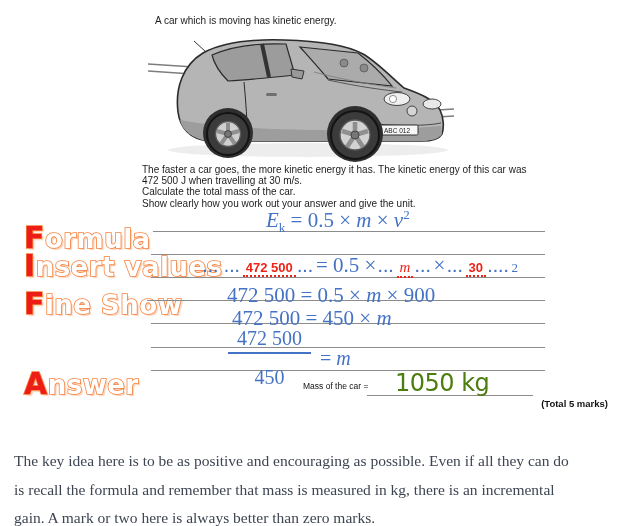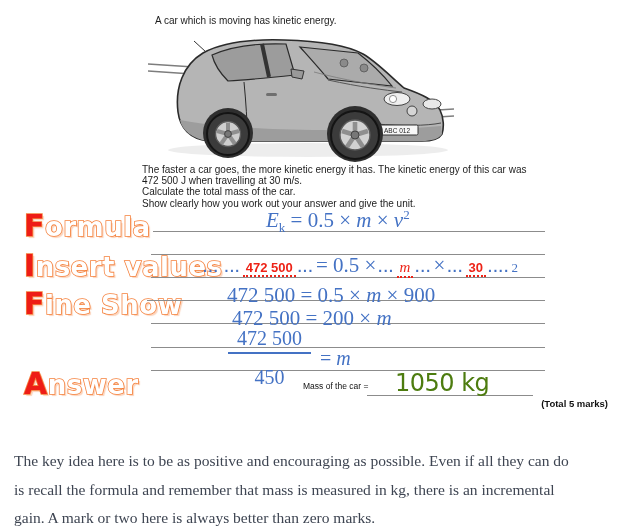--- a/index.html
+++ b/index.html
@@ -133,21 +133,21 @@
     </svg>
   </div>
 
   <div class="qbody">
     <div class="smalltext">The faster a car goes, the more kinetic energy it has. The kinetic energy of this car was</div>
     <div class="smalltext">472 500 J when travelling at 30 m/s.</div>
     <div class="smalltext">Calculate the total mass of the car.</div>
     <div class="smalltext">Show clearly how you work out your answer and give the unit.</div>
   </div>
 
-  <div class="wlabel" style="left:24px; top:208px;">
+  <div class="wlabel" style="left:24px; top:220px;">
     <span class="cap">F</span><span>ormula</span>
   </div>
   <div class="wlabel" style="left:24px; top:248px;">
     <span class="cap">I</span><span>nsert values</span>
   </div>
   <div class="wlabel" style="left:24px; top:286px;">
     <span class="cap">F</span><span>ine Show</span>
   </div>
   <div class="wlabel" style="left:24px; top:366px;">
     <span class="cap">A</span><span>nswer</span>
@@ -178,21 +178,21 @@
     <span class="ins-dots">...</span>
     <span class="ins-val">30</span>
     <span class="ins-dots">....</span>
     <sup>2</sup>
   </div>
 
   <div class="eq" style="left:227px; top:283px;">
     <span>472 500 = 0.5 × </span><i>m</i><span> × 900</span>
   </div>
   <div class="eq" style="left:232px; top:306px;">
-    <span>472 500 = 200 × </span><i>m</i>
+    <span>472 500 = 450 × </span><i>m</i>
   </div>
 
   <div class="eq fracrow" style="left:228px; top:327px; font-size:20px;">
     <span class="frac">
       <span class="fracnum">472 500</span>
       <span class="fracden">450</span>
     </span>
     <span><span>= </span><i>m</i></span>
   </div>
 

